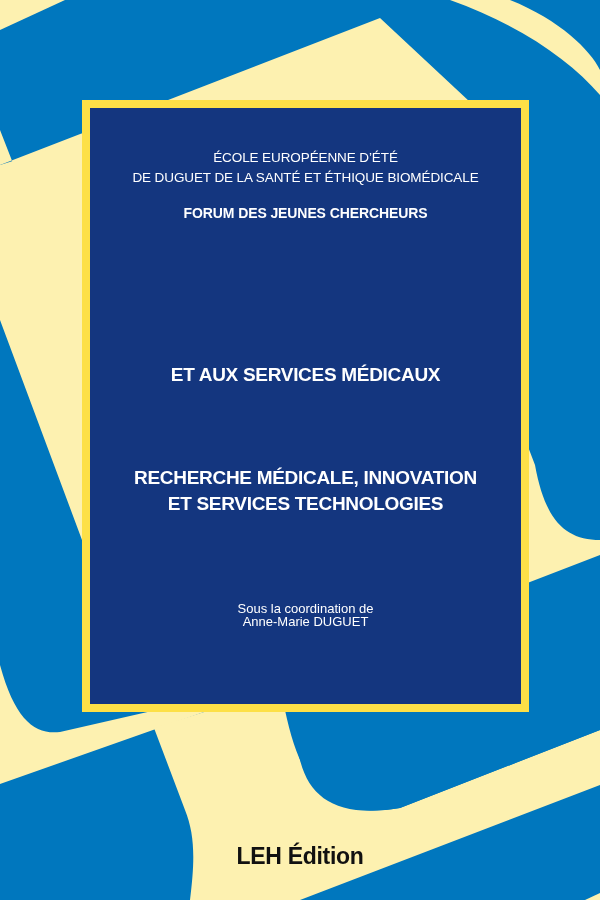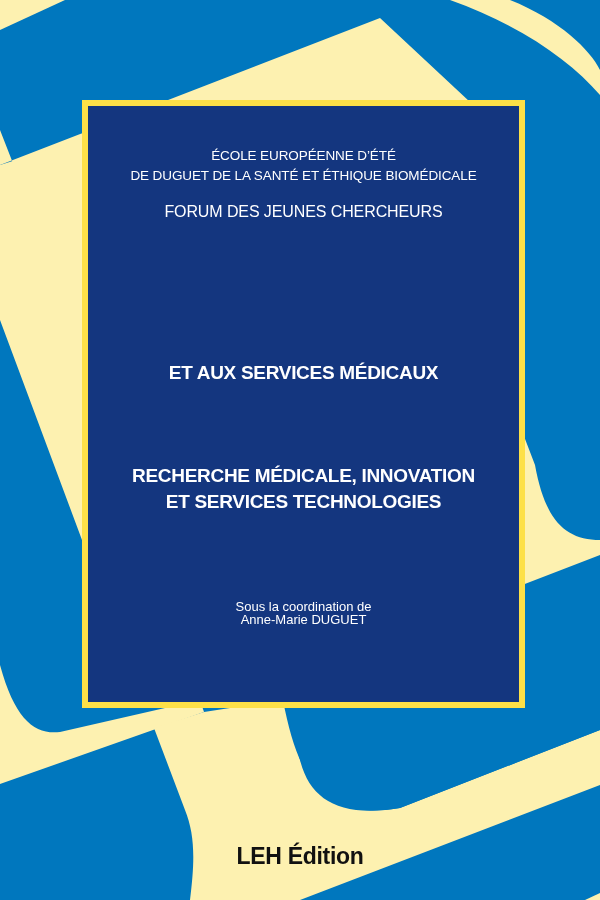--- a/index.html
+++ b/index.html
@@ -6,32 +6,32 @@
     body {
       width: 600px; height: 900px; overflow: hidden; position: relative;
       background: #0077be;
       font-family: "Liberation Sans", "DejaVu Sans", sans-serif;
     }
     .bg { position: absolute; left: 0; top: 0; width: 600px; height: 900px; }
     .panel {
       position: absolute; left: 82px; top: 100px;
       width: 431px; height: 596px;
       background: #14367f;
-      border: 6px solid #fde047;
+      border: 8px solid #fde047;
       box-sizing: content-box;
       color: #ffffff;
       text-align: center;
     }
     .school {
       position: absolute; left: 0; right: 0; top: 40px;
       font-size: 13.5px; line-height: 20px; letter-spacing: -0.1px;
     }
     .forum {
       position: absolute; left: 0; right: 0; top: 97px;
-      font-size: 16px; font-weight: normal; letter-spacing: -0.1px;
+      font-size: 14px; font-weight: bold; letter-spacing: -0.1px;
     }
     .title-block {
       position: absolute; left: 0; right: 0;
       font-size: 19px; font-weight: bold; line-height: 26px;
       letter-spacing: -0.3px;
     }
     .t1 { top: 254px; }
     .t2 { top: 333px; margin-top: 24px; }
     .coord-label {
       position: absolute; left: 0; right: 0; top: 493px;

